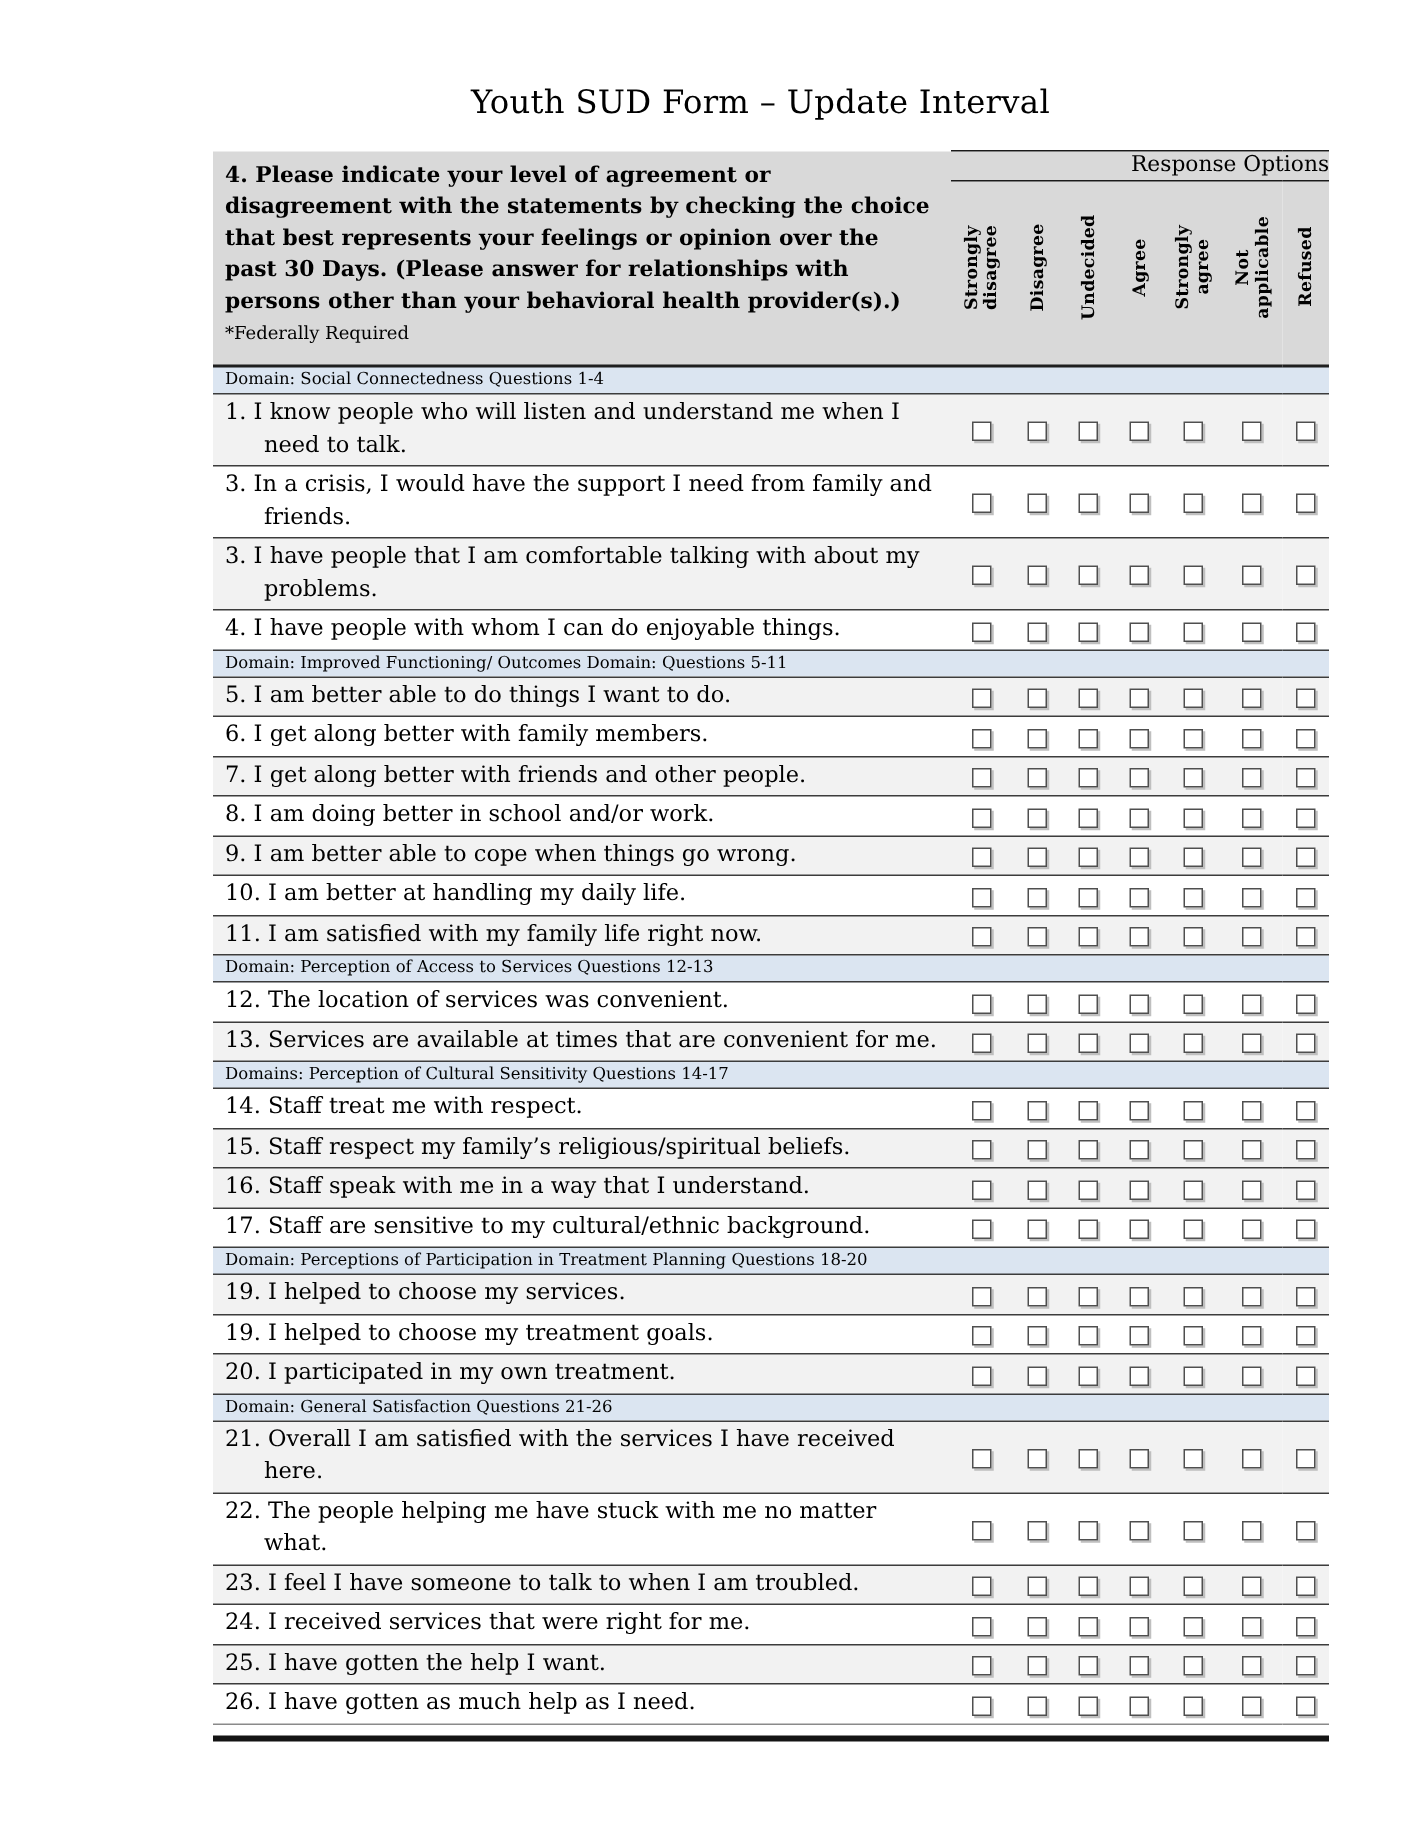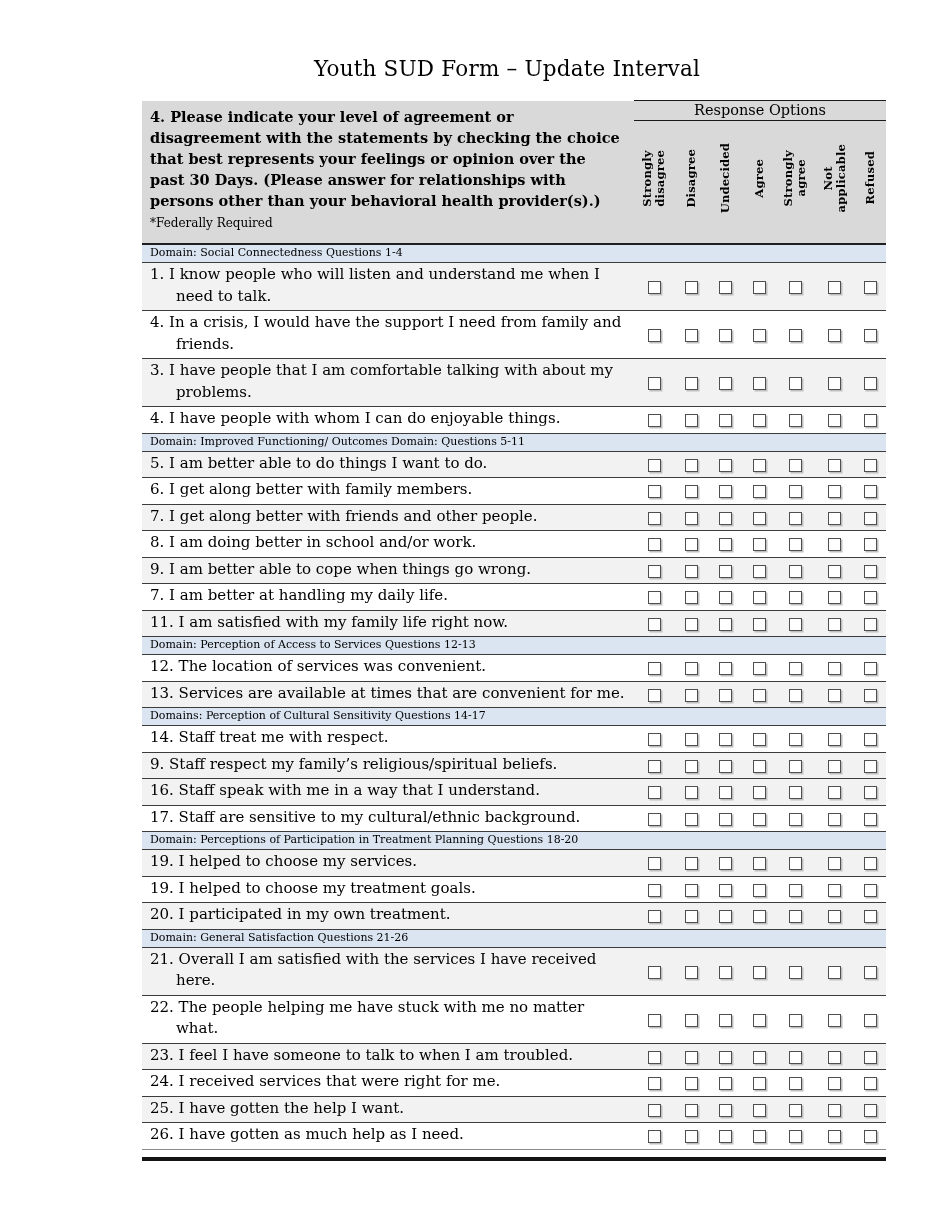--- a/index.html
+++ b/index.html
@@ -15,21 +15,21 @@
     position:absolute; left:110px; top:100px; width:744px;
     border-bottom:4px solid #141414; padding-bottom:7px;
   }
   table { border-collapse:collapse; width:744px; table-layout:fixed; }
   td { margin:0; }
   
   thead td { background:var(--header-gray); vertical-align:top; }
   .instr-cell { padding:5px 10px 8px 8px; font-size:14.5px; line-height:21px; font-weight:bold; }
   .instr-note { font-weight:400; font-size:12px; }
   .resp-head {
-    text-align:center; font-size:14.5px; font-weight:400; padding:1px 0 2px;
+    text-align:right; font-size:14.5px; font-weight:400; padding:1px 0 2px;
     border-top:1.5px solid #1a1a1a; border-bottom:1.5px solid #1a1a1a;
   }
   .vlabel-cell { height:114px; text-align:center; vertical-align:middle; padding:2px 0 6px; }
   .vlabel {
     display:inline-block; writing-mode:vertical-rl; transform:rotate(180deg);
     white-space:pre-line; font-weight:bold; font-size:11.5px; line-height:13px;
     letter-spacing:0.2px;
   }
   
   tbody tr td { border-top:1px solid #3c3c3c; }
@@ -103,21 +103,21 @@
             <td class="cb-cell"><span class="checkbox"></span></td>
             <td class="cb-cell"><span class="checkbox"></span></td>
             <td class="cb-cell"><span class="checkbox"></span></td>
             <td class="cb-cell"><span class="checkbox"></span></td>
             <td class="cb-cell"><span class="checkbox"></span></td>
             <td class="cb-cell"><span class="checkbox"></span></td>
             <td class="cb-cell"><span class="checkbox"></span></td>
           </tr>
           <tr class="q-row">
             <td class="q-cell">
-              <div class="q-text">4. In a crisis, I would have the support I need from family and friends.</div>
+              <div class="q-text">3. In a crisis, I would have the support I need from family and friends.</div>
             </td>
             <td class="cb-cell"><span class="checkbox"></span></td>
             <td class="cb-cell"><span class="checkbox"></span></td>
             <td class="cb-cell"><span class="checkbox"></span></td>
             <td class="cb-cell"><span class="checkbox"></span></td>
             <td class="cb-cell"><span class="checkbox"></span></td>
             <td class="cb-cell"><span class="checkbox"></span></td>
             <td class="cb-cell"><span class="checkbox"></span></td>
           </tr>
           <tr class="q-row shade">
@@ -202,21 +202,21 @@
             <td class="cb-cell"><span class="checkbox"></span></td>
             <td class="cb-cell"><span class="checkbox"></span></td>
             <td class="cb-cell"><span class="checkbox"></span></td>
             <td class="cb-cell"><span class="checkbox"></span></td>
             <td class="cb-cell"><span class="checkbox"></span></td>
             <td class="cb-cell"><span class="checkbox"></span></td>
             <td class="cb-cell"><span class="checkbox"></span></td>
           </tr>
           <tr class="q-row">
             <td class="q-cell">
-              <div class="q-text">7. I am better at handling my daily life.</div>
+              <div class="q-text">10. I am better at handling my daily life.</div>
             </td>
             <td class="cb-cell"><span class="checkbox"></span></td>
             <td class="cb-cell"><span class="checkbox"></span></td>
             <td class="cb-cell"><span class="checkbox"></span></td>
             <td class="cb-cell"><span class="checkbox"></span></td>
             <td class="cb-cell"><span class="checkbox"></span></td>
             <td class="cb-cell"><span class="checkbox"></span></td>
             <td class="cb-cell"><span class="checkbox"></span></td>
           </tr>
           <tr class="q-row shade">
@@ -268,21 +268,21 @@
             <td class="cb-cell"><span class="checkbox"></span></td>
             <td class="cb-cell"><span class="checkbox"></span></td>
             <td class="cb-cell"><span class="checkbox"></span></td>
             <td class="cb-cell"><span class="checkbox"></span></td>
             <td class="cb-cell"><span class="checkbox"></span></td>
             <td class="cb-cell"><span class="checkbox"></span></td>
             <td class="cb-cell"><span class="checkbox"></span></td>
           </tr>
           <tr class="q-row shade">
             <td class="q-cell">
-              <div class="q-text">9. Staff respect my family’s religious/spiritual beliefs.</div>
+              <div class="q-text">15. Staff respect my family’s religious/spiritual beliefs.</div>
             </td>
             <td class="cb-cell"><span class="checkbox"></span></td>
             <td class="cb-cell"><span class="checkbox"></span></td>
             <td class="cb-cell"><span class="checkbox"></span></td>
             <td class="cb-cell"><span class="checkbox"></span></td>
             <td class="cb-cell"><span class="checkbox"></span></td>
             <td class="cb-cell"><span class="checkbox"></span></td>
             <td class="cb-cell"><span class="checkbox"></span></td>
           </tr>
           <tr class="q-row shade">

